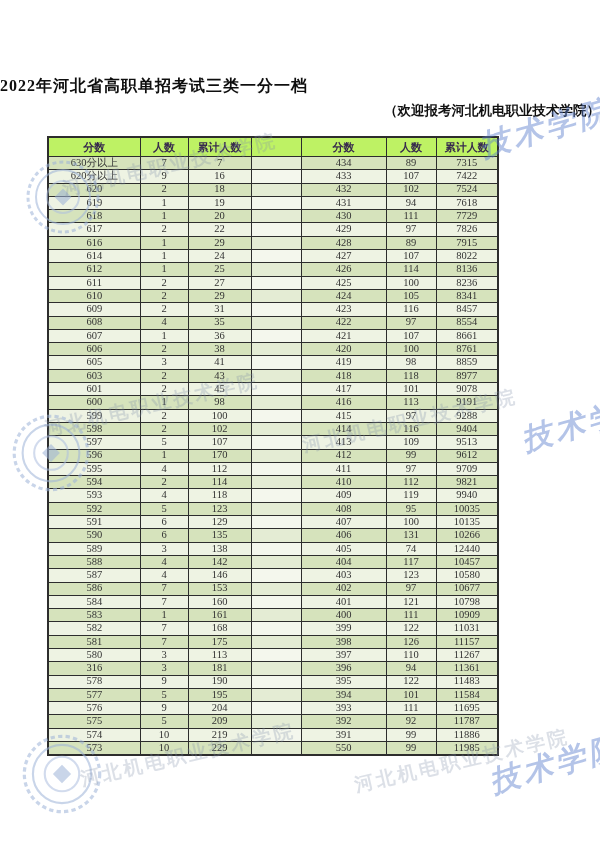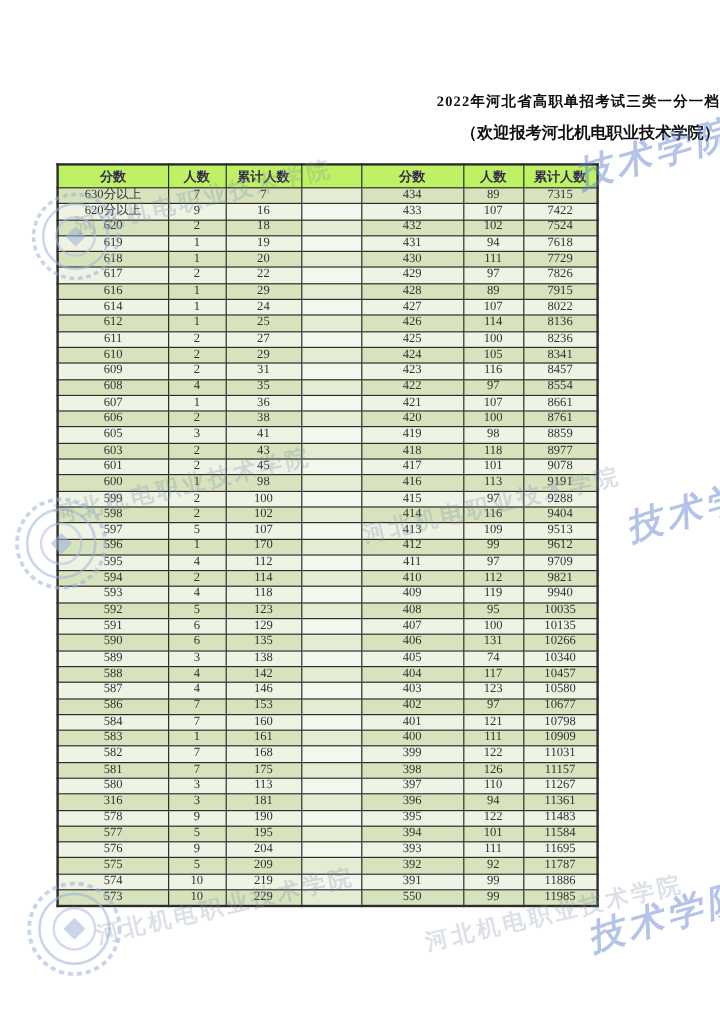--- a/index.html
+++ b/index.html
@@ -1,19 +1,19 @@
 <!DOCTYPE html>
 <html><head>
 <meta charset="utf-8">
 <style>
   html,body{margin:0;padding:0;}
   .page{position:relative;width:600px;height:848px;background:#ffffff;overflow:hidden;
         font-family:"Liberation Serif","DejaVu Serif",serif;}
-  .title{position:absolute;top:76px;left:0;width:100%;text-align:right;
-         font-size:12px;font-weight:bold;color:#0e0e0e;letter-spacing:1px;}
+  .title{position:absolute;top:76px;left:0;width:100%;text-align:left;
+         font-size:16px;font-weight:bold;color:#0e0e0e;letter-spacing:1px;}
   .subtitle{position:absolute;top:102px;left:0;width:100%;text-align:right;
          font-size:13.5px;font-weight:bold;color:#111;}
   table.score{position:absolute;left:47px;top:136px;width:450px;
          border-collapse:collapse;table-layout:fixed;border:2px solid #2d2d2d;}
   table.score th{background:#bef264;color:#372a4d;font-size:11px;font-weight:bold;
          height:18px;border:1px solid #2d2d2d;padding:0;}
   table.score td{font-size:10.5px;color:#333;text-align:center;height:12.3px;
          padding:0;border:1px solid #2d2d2d;line-height:1;}
   table.score tbody tr:nth-child(odd) td{background:#d6e3bc;}
   table.score tbody tr:nth-child(even) td{background:#eef3e3;}
@@ -317,21 +317,21 @@
           <td>131</td>
           <td>10266</td>
         </tr>
         <tr>
           <td>589</td>
           <td>3</td>
           <td>138</td>
           <td class="sp"></td>
           <td>405</td>
           <td>74</td>
-          <td>10340</td>
+          <td>12440</td>
         </tr>
         <tr>
           <td>588</td>
           <td>4</td>
           <td>142</td>
           <td class="sp"></td>
           <td>404</td>
           <td>117</td>
           <td>10457</td>
         </tr>

